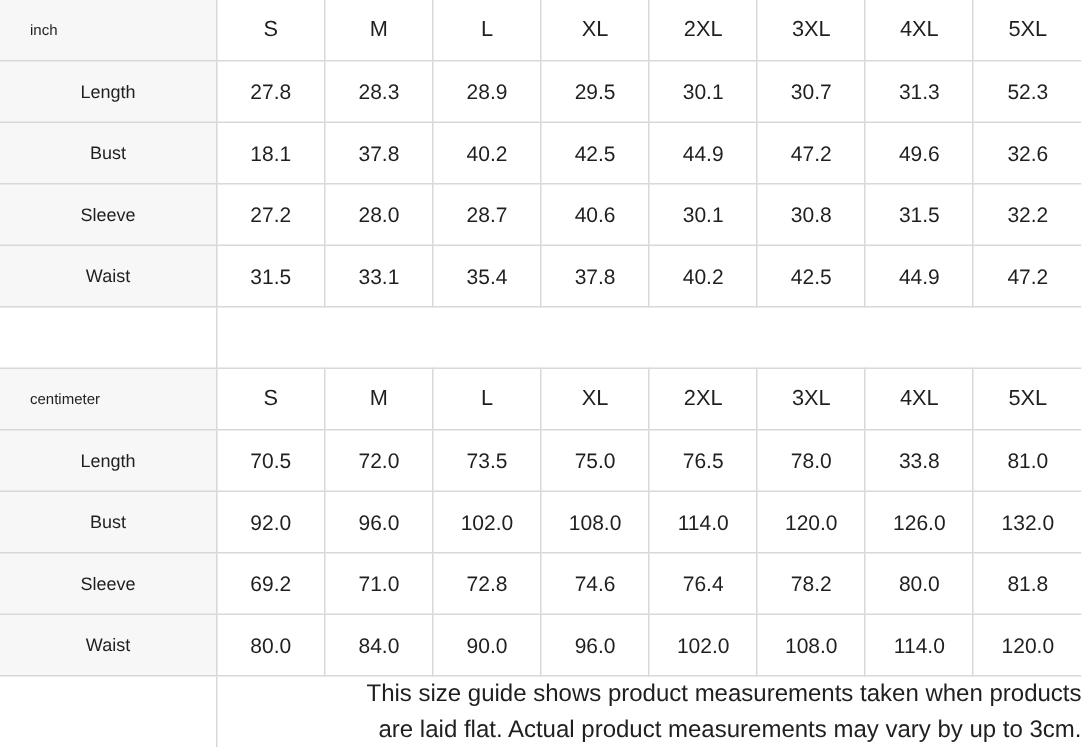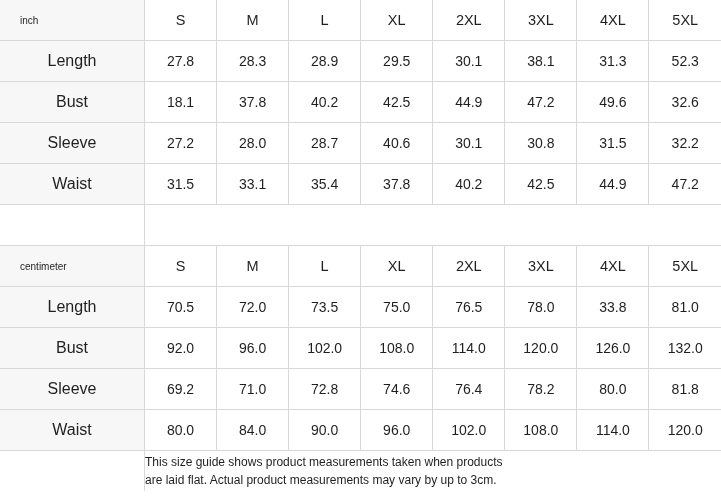--- a/index.html
+++ b/index.html
@@ -30,21 +30,21 @@
     text-align: center;
     vertical-align: middle;
     font-size: 14px;
     color: #1f1f1f;
     height: 40px;
     padding: 0;
   }
   table.size-table td.label-col {
     width: 124px;
     background: #f7f7f7;
-    font-size: 16px;
+    font-size: 12px;
   }
   table.size-table td.unit-cell {
     background: #f7f7f7;
     text-align: left;
     padding-left: 20px;
     font-size: 10px;
   }
   table.size-table td.head-cell {
     background: #ffffff;
     font-size: 14.5px;
@@ -68,22 +68,22 @@
   .spacer-row td.spacer-blank-left {
     border: none;
     border-right: 1px solid #d8d8d8;
     background: #ffffff;
   }
   .spacer-row td.spacer-blank-mid {
     border: none;
     background: #ffffff;
   }
   .footnote-inner {
-    text-align: left;
-    font-size: 12px;
+    text-align: right;
+    font-size: 16px;
     line-height: 1.5;
     color: #1f1f1f;
   }
   .footnote-cell {
     border-top: 1px solid #d8d8d8 !important;
     border-bottom: none !important;
     height: 56px;
   }
   .footnote-left-pad {
     border: none !important;
@@ -108,21 +108,21 @@
         <td class="head-cell">4XL</td>
         <td class="head-cell">5XL</td>
       </tr>
       <tr>
         <td class="label-col">Length</td>
         <td>27.8</td>
         <td>28.3</td>
         <td>28.9</td>
         <td>29.5</td>
         <td>30.1</td>
-        <td>38.1</td>
+        <td>30.7</td>
         <td>31.3</td>
         <td>52.3</td>
       </tr>
       <tr>
         <td class="label-col">Bust</td>
         <td>18.1</td>
         <td>37.8</td>
         <td>40.2</td>
         <td>42.5</td>
         <td>44.9</td>

